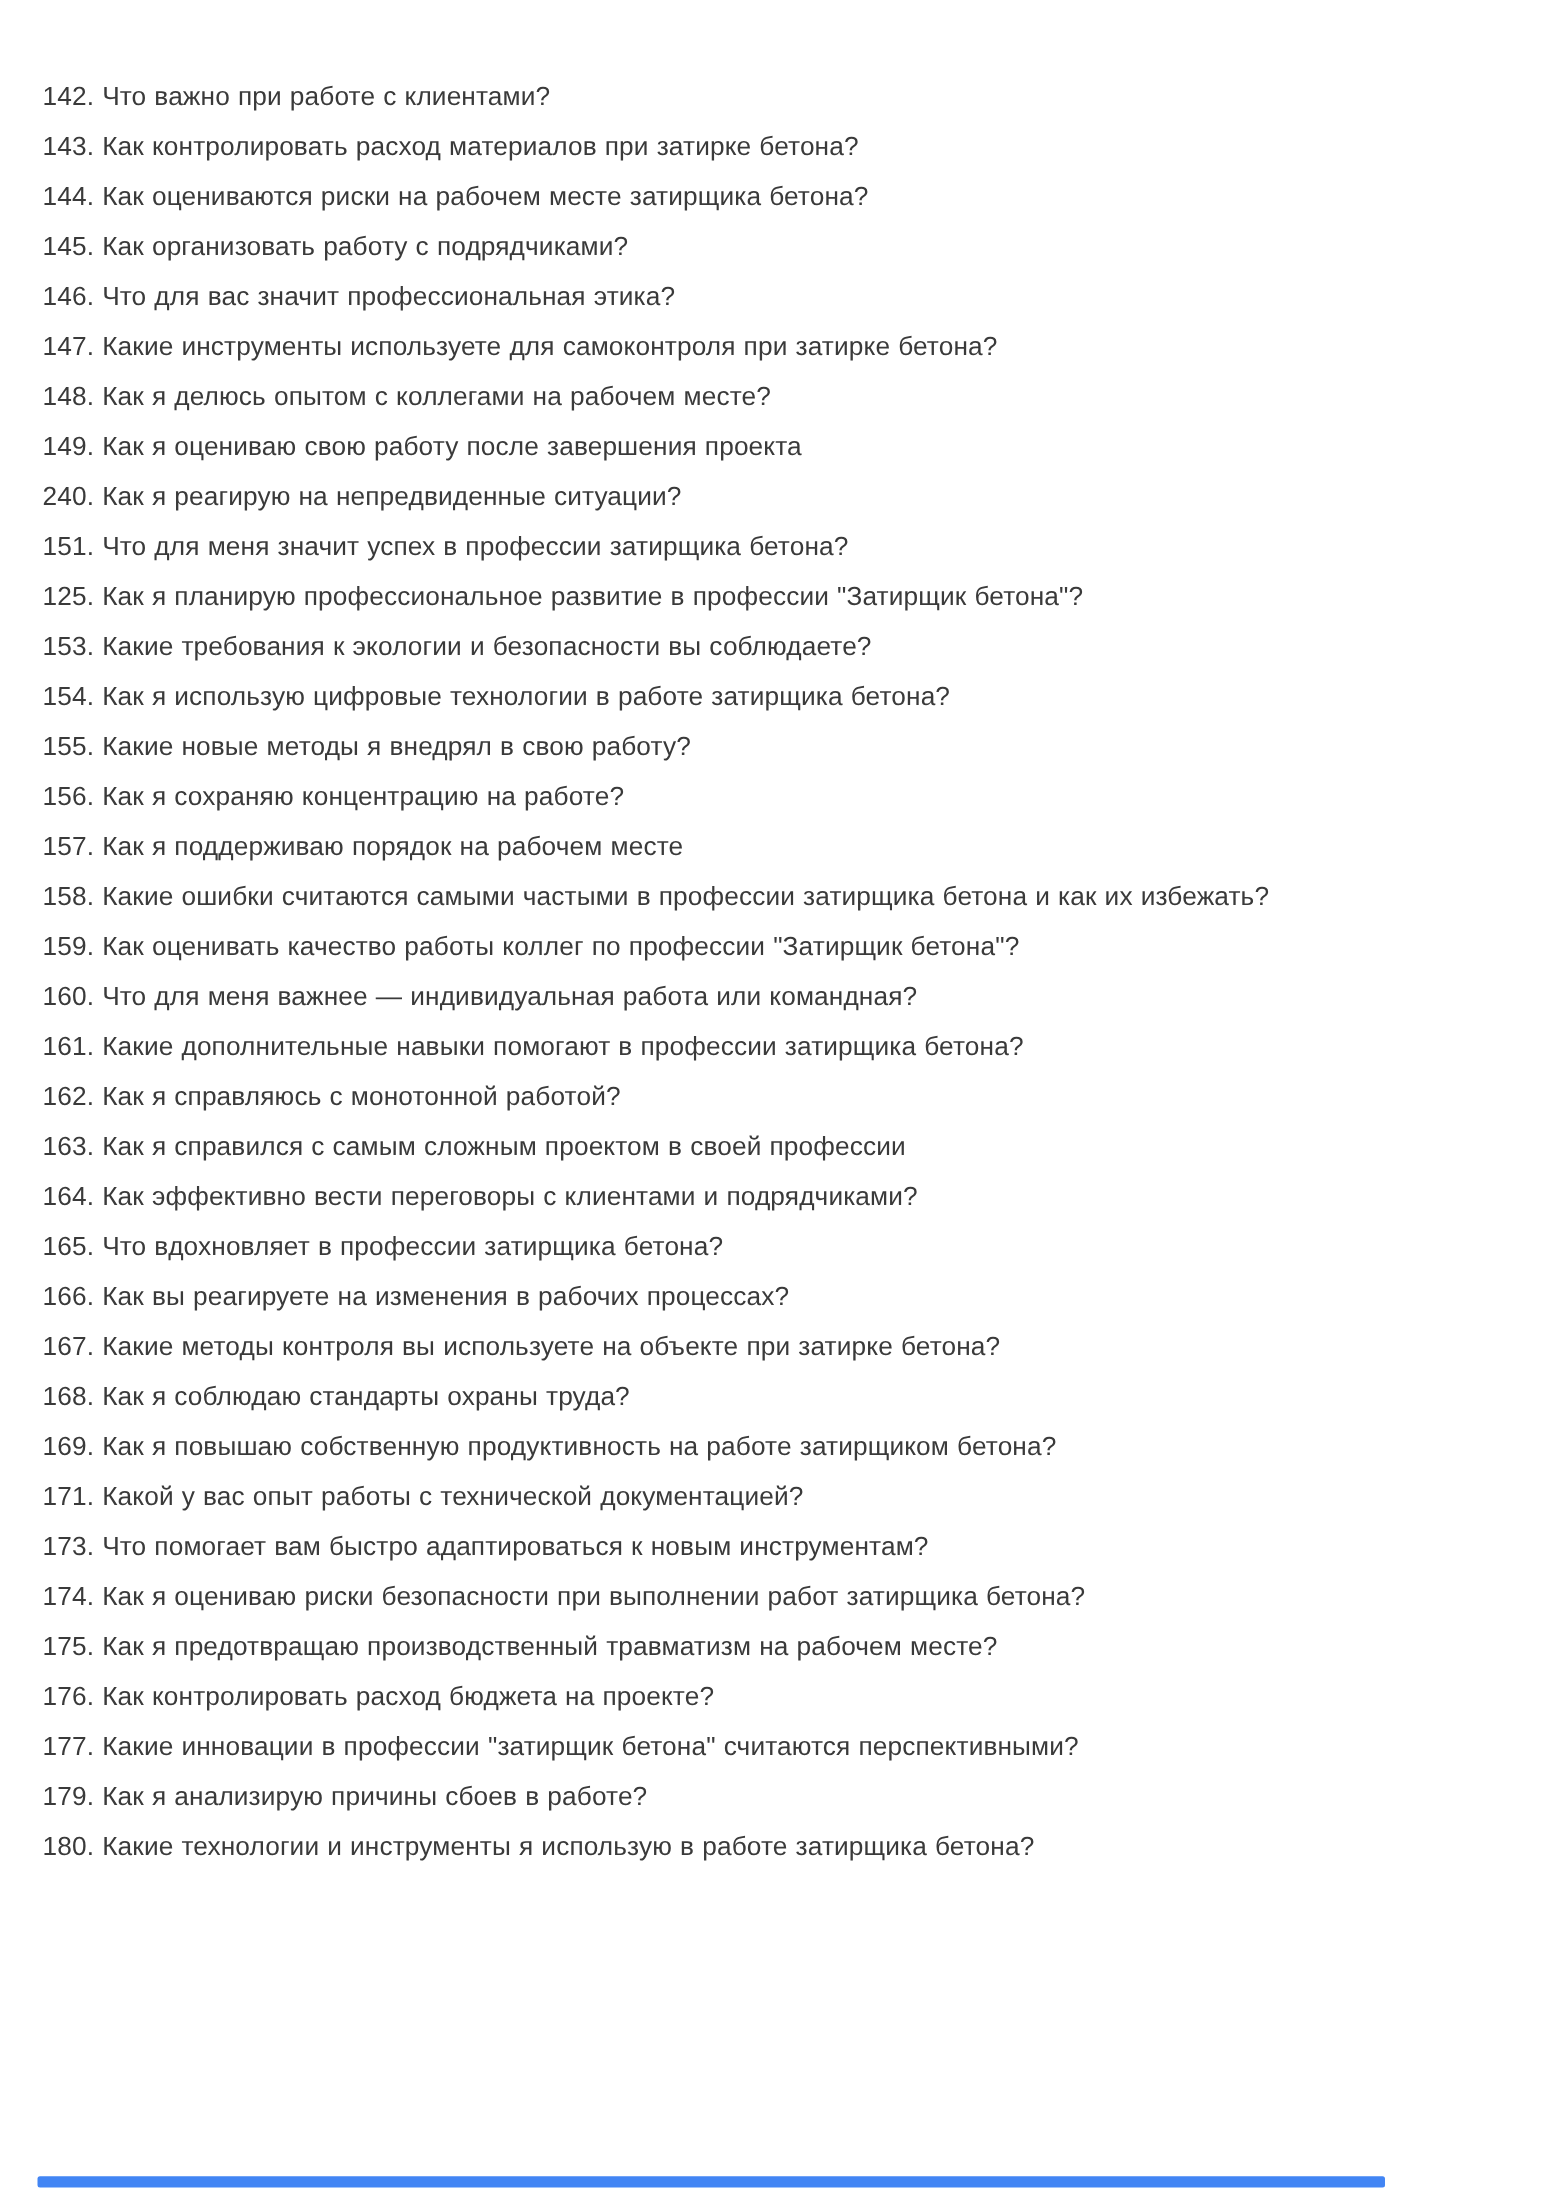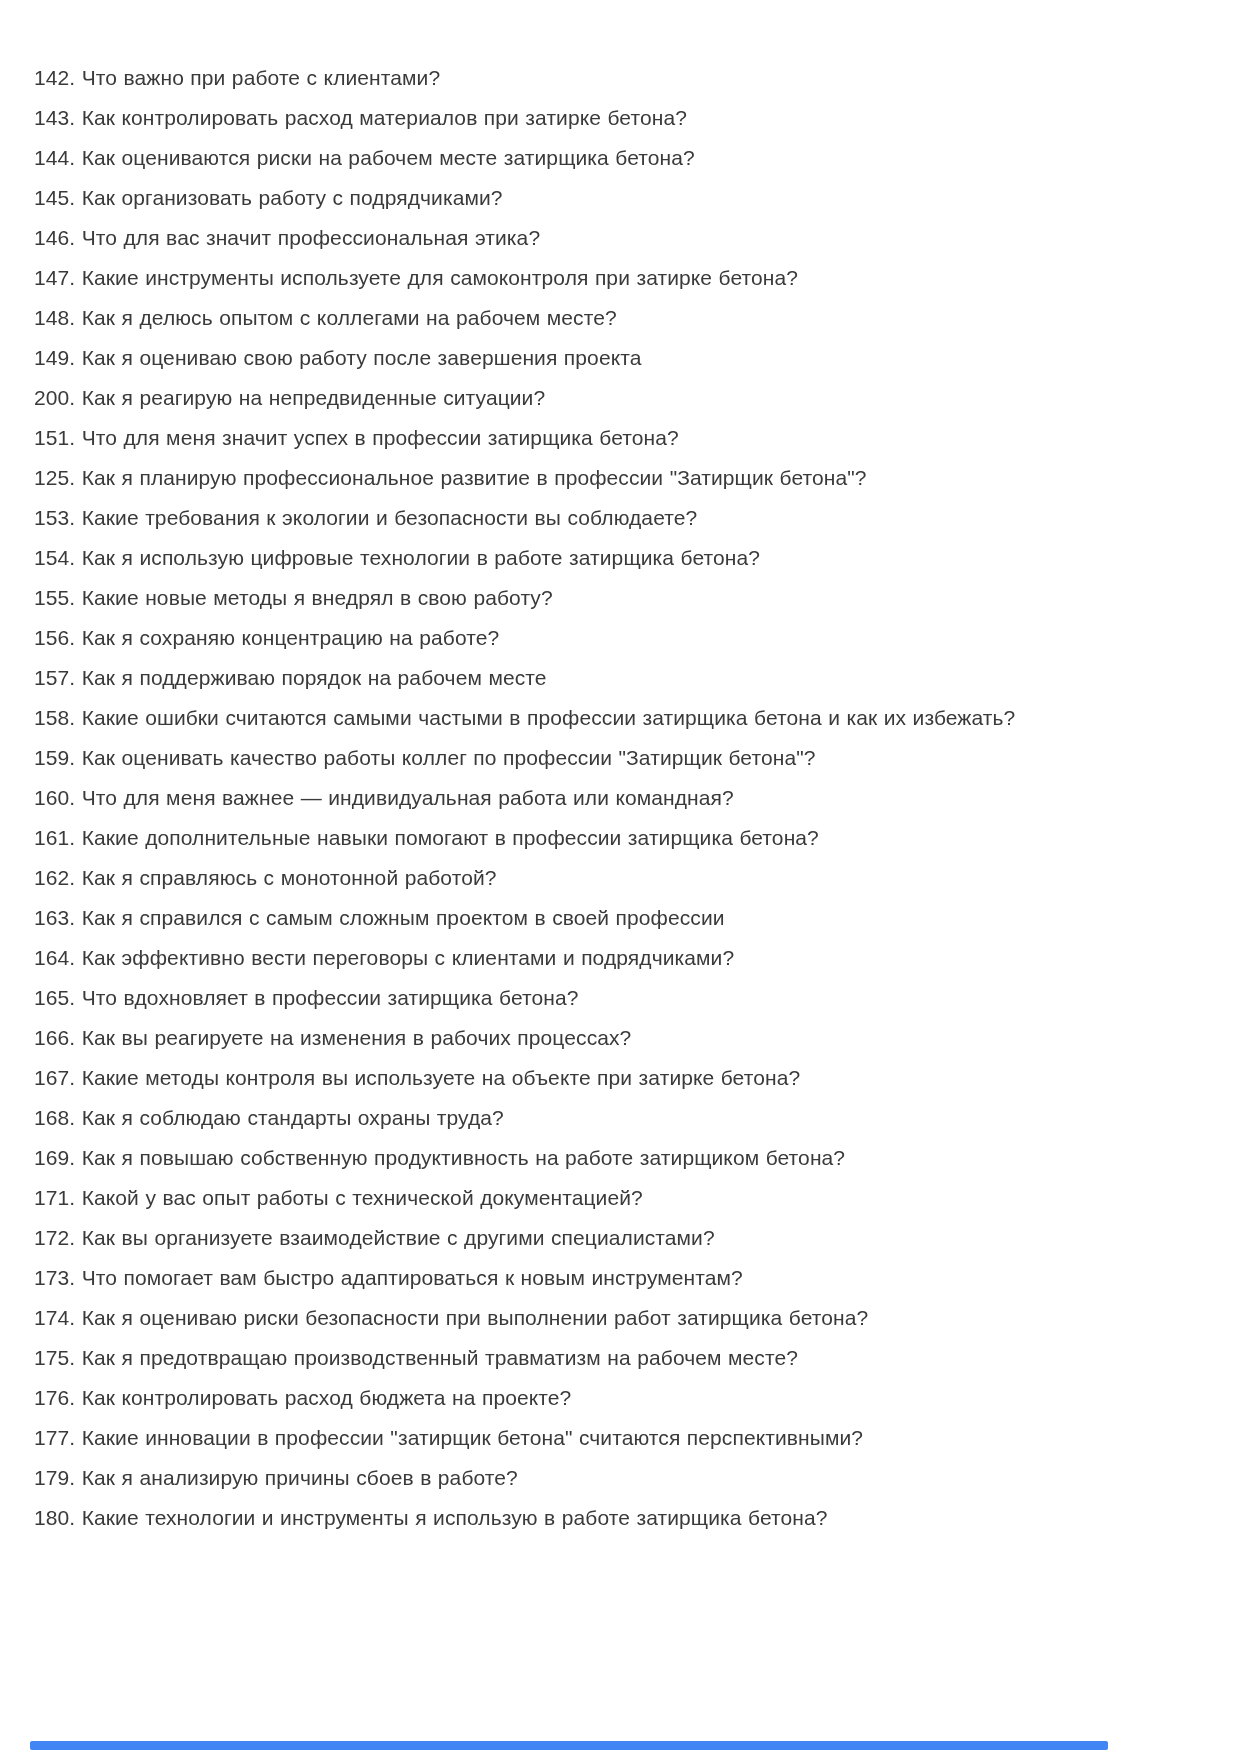--- a/index.html
+++ b/index.html
@@ -43,42 +43,41 @@
 <div class="page" style="background: rgb(255, 255, 255);">
   <div class="content" id="question-list" style="color: rgb(58, 58, 58); padding-left: 34px;">
       <div class="question">142. Что важно при работе с клиентами?</div>
       <div class="question">143. Как контролировать расход материалов при затирке бетона?</div>
       <div class="question">144. Как оцениваются риски на рабочем месте затирщика бетона?</div>
       <div class="question">145. Как организовать работу с подрядчиками?</div>
       <div class="question">146. Что для вас значит профессиональная этика?</div>
       <div class="question">147. Какие инструменты используете для самоконтроля при затирке бетона?</div>
       <div class="question">148. Как я делюсь опытом с коллегами на рабочем месте?</div>
       <div class="question">149. Как я оцениваю свою работу после завершения проекта</div>
-      <div class="question">200. Как я реагирую на непредвиденные ситуации?</div>
+      <div class="question">240. Как я реагирую на непредвиденные ситуации?</div>
       <div class="question">151. Что для меня значит успех в профессии затирщика бетона?</div>
       <div class="question">125. Как я планирую профессиональное развитие в профессии "Затирщик бетона"?</div>
       <div class="question">153. Какие требования к экологии и безопасности вы соблюдаете?</div>
       <div class="question">154. Как я использую цифровые технологии в работе затирщика бетона?</div>
       <div class="question">155. Какие новые методы я внедрял в свою работу?</div>
       <div class="question">156. Как я сохраняю концентрацию на работе?</div>
       <div class="question">157. Как я поддерживаю порядок на рабочем месте</div>
       <div class="question">158. Какие ошибки считаются самыми частыми в профессии затирщика бетона и как их избежать?</div>
       <div class="question">159. Как оценивать качество работы коллег по профессии "Затирщик бетона"?</div>
       <div class="question">160. Что для меня важнее — индивидуальная работа или командная?</div>
       <div class="question">161. Какие дополнительные навыки помогают в профессии затирщика бетона?</div>
       <div class="question">162. Как я справляюсь с монотонной работой?</div>
       <div class="question">163. Как я справился с самым сложным проектом в своей профессии</div>
       <div class="question">164. Как эффективно вести переговоры с клиентами и подрядчиками?</div>
       <div class="question">165. Что вдохновляет в профессии затирщика бетона?</div>
       <div class="question">166. Как вы реагируете на изменения в рабочих процессах?</div>
       <div class="question">167. Какие методы контроля вы используете на объекте при затирке бетона?</div>
       <div class="question">168. Как я соблюдаю стандарты охраны труда?</div>
       <div class="question">169. Как я повышаю собственную продуктивность на работе затирщиком бетона?</div>
       <div class="question">171. Какой у вас опыт работы с технической документацией?</div>
-      <div class="question">172. Как вы организуете взаимодействие с другими специалистами?</div>
       <div class="question">173. Что помогает вам быстро адаптироваться к новым инструментам?</div>
       <div class="question">174. Как я оцениваю риски безопасности при выполнении работ затирщика бетона?</div>
       <div class="question">175. Как я предотвращаю производственный травматизм на рабочем месте?</div>
       <div class="question">176. Как контролировать расход бюджета на проекте?</div>
       <div class="question">177. Какие инновации в профессии "затирщик бетона" считаются перспективными?</div>
       <div class="question">179. Как я анализирую причины сбоев в работе?</div>
       <div class="question">180. Какие технологии и инструменты я использую в работе затирщика бетона?</div>
     </div>
   <div class="bottom-bar" style="background: rgb(66, 133, 244);"></div>
 </div>

